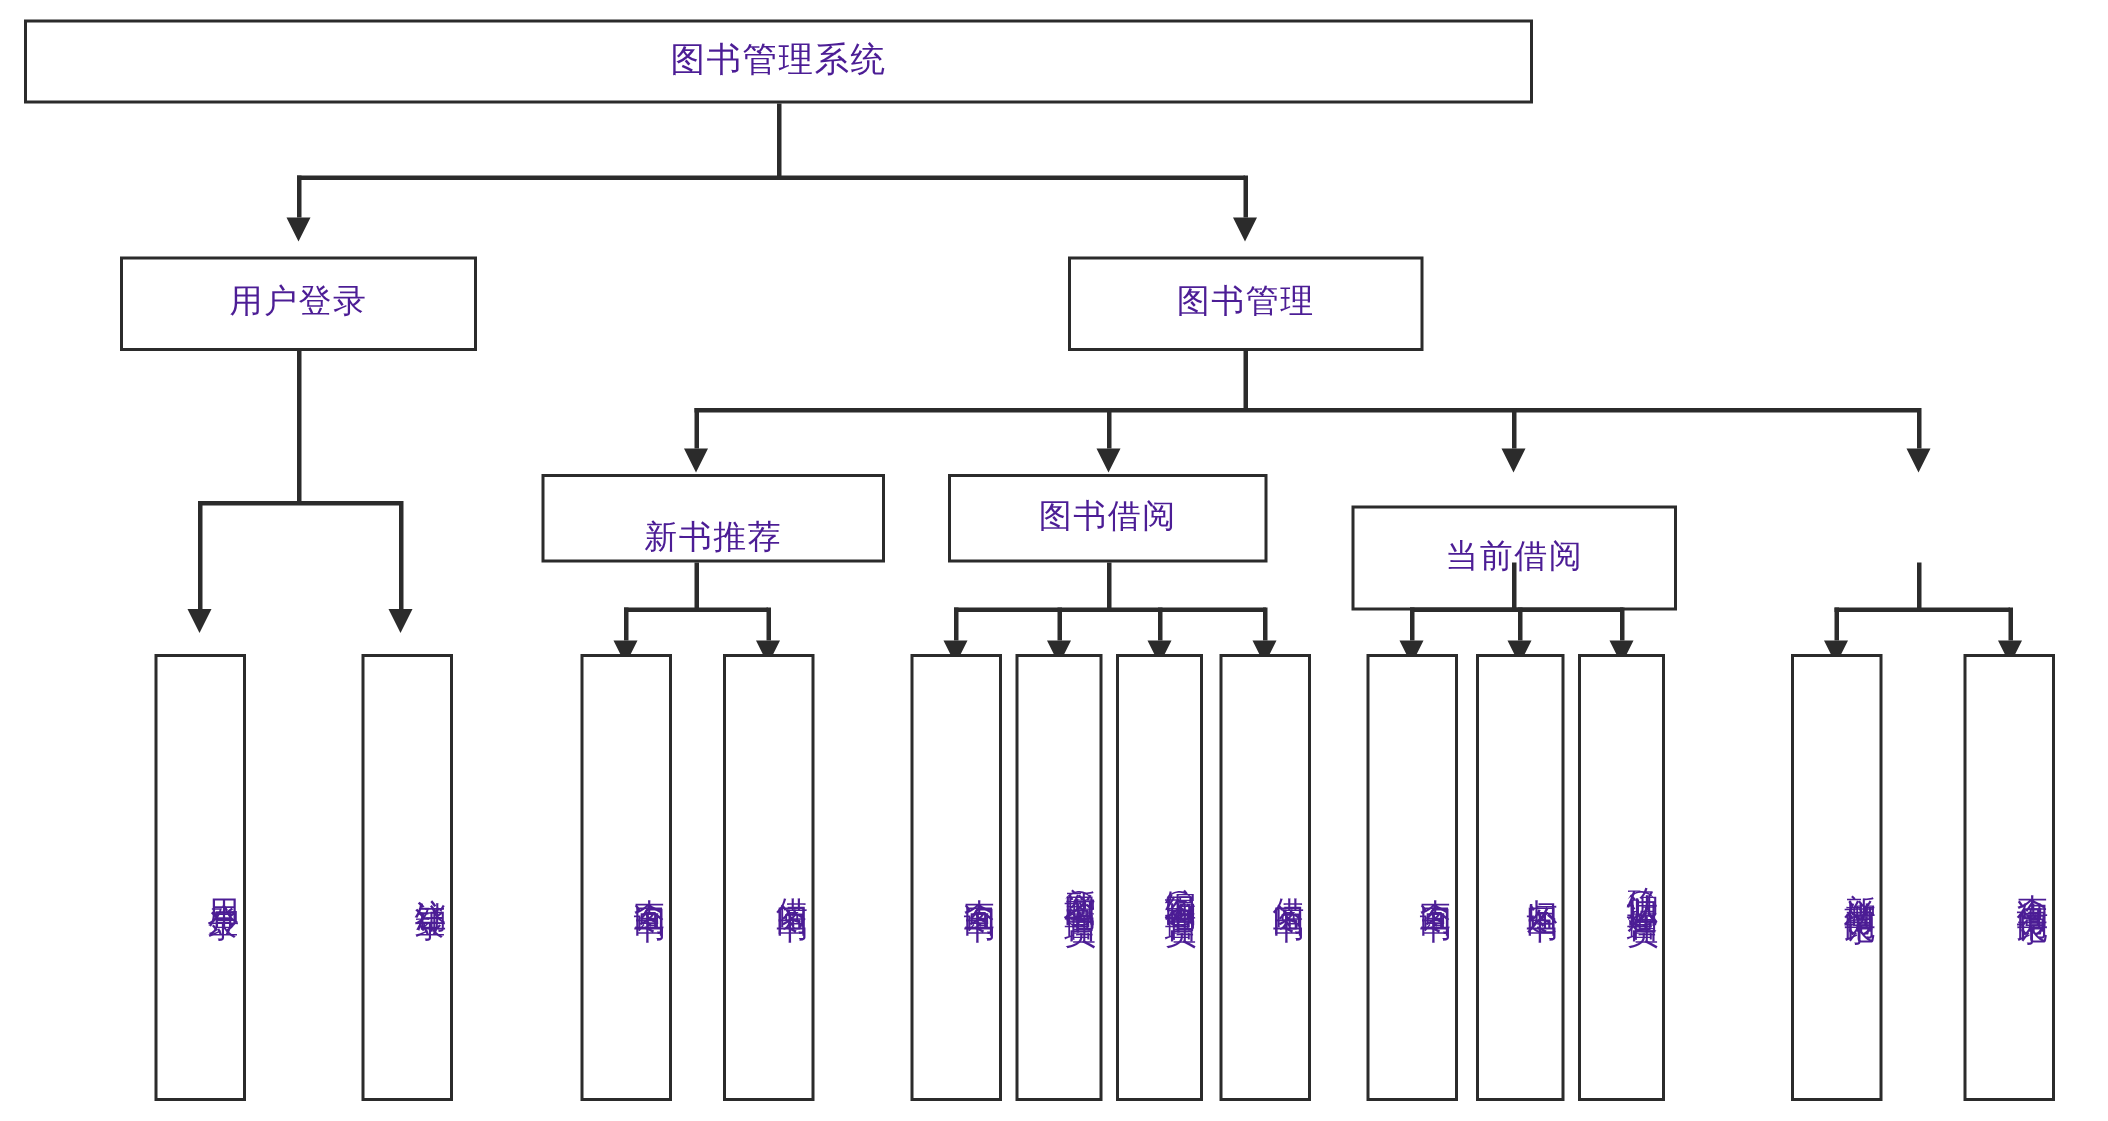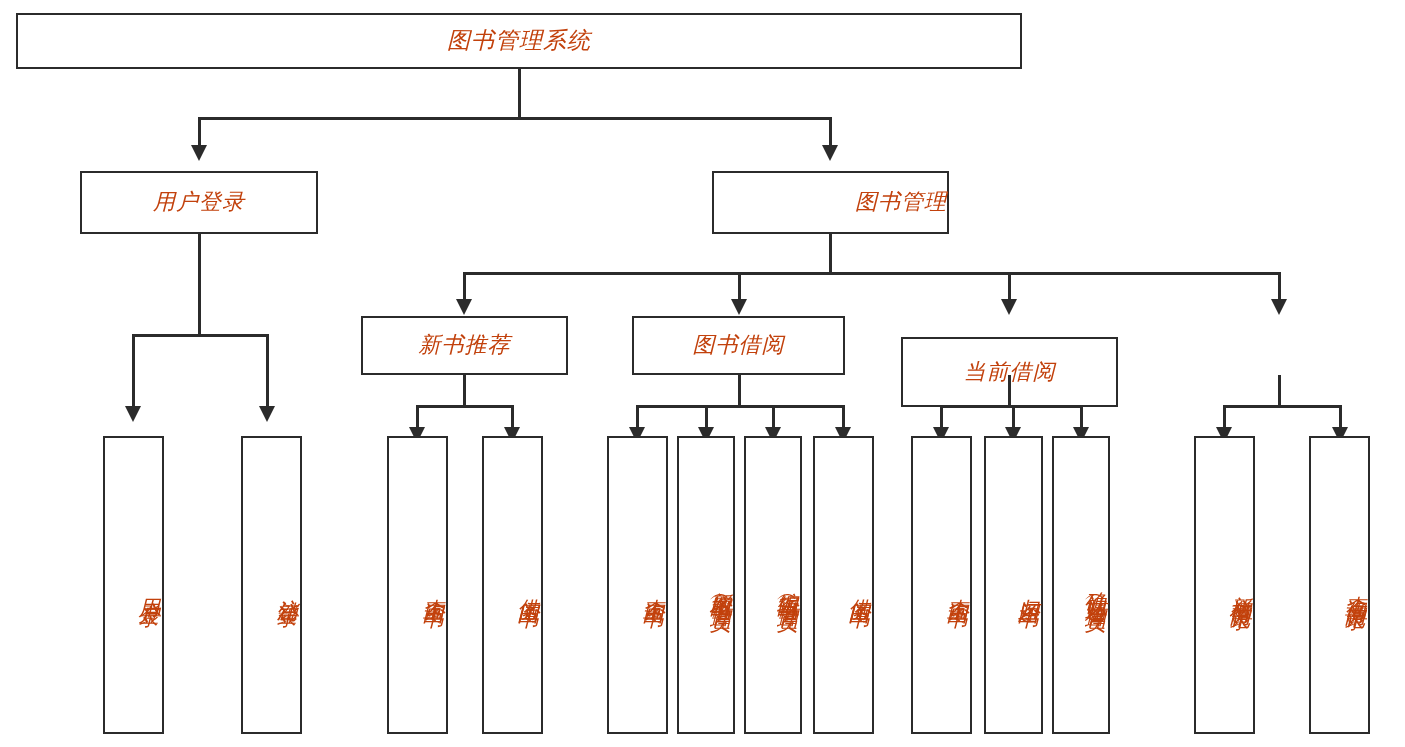--- a/index.html
+++ b/index.html
@@ -16,23 +16,22 @@
   }
   
   .node{
     position:absolute;
     box-sizing:border-box;
     border:2.5px solid #2b2b2b;
     background:#ffffff;
     display:flex;
     align-items:center;
     justify-content:center;
-    color:#c2410c;
+    color:#4c1d95;
     line-height:1.28;
-    font-style:italic;
   }
   .node.h{
     font-size:22px;
     letter-spacing:1px;
     white-space:nowrap;
   }
   .node.root{ font-size:23px; }
   .node.v{
     font-size:21px;
     writing-mode:vertical-rl;
@@ -90,21 +89,21 @@
 
   <div class="hline" style="left:198px;top:117px;width:632px;"></div>
   <div class="vline" style="left:198px;top:117px;height:28px;"></div>
   <div class="arrow" style="left:191px;top:145px;"></div>
   <div class="vline" style="left:829px;top:117px;height:28px;"></div>
   <div class="arrow" style="left:822px;top:145px;"></div>
 
   <div class="node h" style="left:80px;top:171px;width:238px;height:63px;">
     <span>用户登录</span>
   </div>
-  <div class="node h" style="left:712px;top:171px;width:237px;height:63px;justify-content:flex-end;">
+  <div class="node h" style="left:712px;top:171px;width:237px;height:63px;">
     <span>图书管理</span>
   </div>
 
   <div class="vline" style="left:198px;top:234px;height:101px;"></div>
   <div class="hline" style="left:132px;top:334px;width:134px;"></div>
   <div class="vline" style="left:132px;top:334px;height:72px;"></div>
   <div class="arrow" style="left:125px;top:406px;"></div>
   <div class="vline" style="left:266px;top:334px;height:72px;"></div>
   <div class="arrow" style="left:259px;top:406px;"></div>
 
@@ -112,21 +111,21 @@
   <div class="hline" style="left:463px;top:272px;width:816px;"></div>
   <div class="vline" style="left:463px;top:272px;height:27px;"></div>
   <div class="arrow" style="left:456px;top:299px;"></div>
   <div class="vline" style="left:738px;top:272px;height:27px;"></div>
   <div class="arrow" style="left:731px;top:299px;"></div>
   <div class="vline" style="left:1008px;top:272px;height:27px;"></div>
   <div class="arrow" style="left:1001px;top:299px;"></div>
   <div class="vline" style="left:1278px;top:272px;height:27px;"></div>
   <div class="arrow" style="left:1271px;top:299px;"></div>
 
-  <div class="node h" style="left:361px;top:316px;width:207px;height:59px;">
+  <div class="node h" style="left:361px;top:316px;width:229px;height:59px;align-items:flex-end;">
     <span>新书推荐</span>
   </div>
   <div class="node h" style="left:632px;top:316px;width:213px;height:59px;">
     <span>图书借阅</span>
   </div>
   <div class="node h" style="left:901px;top:316px;width:217px;height:70px;margin-top:21px;">
     <span>当前借阅</span>
   </div>
 
   <div class="vline" style="left:463px;top:375px;height:31px;"></div>

